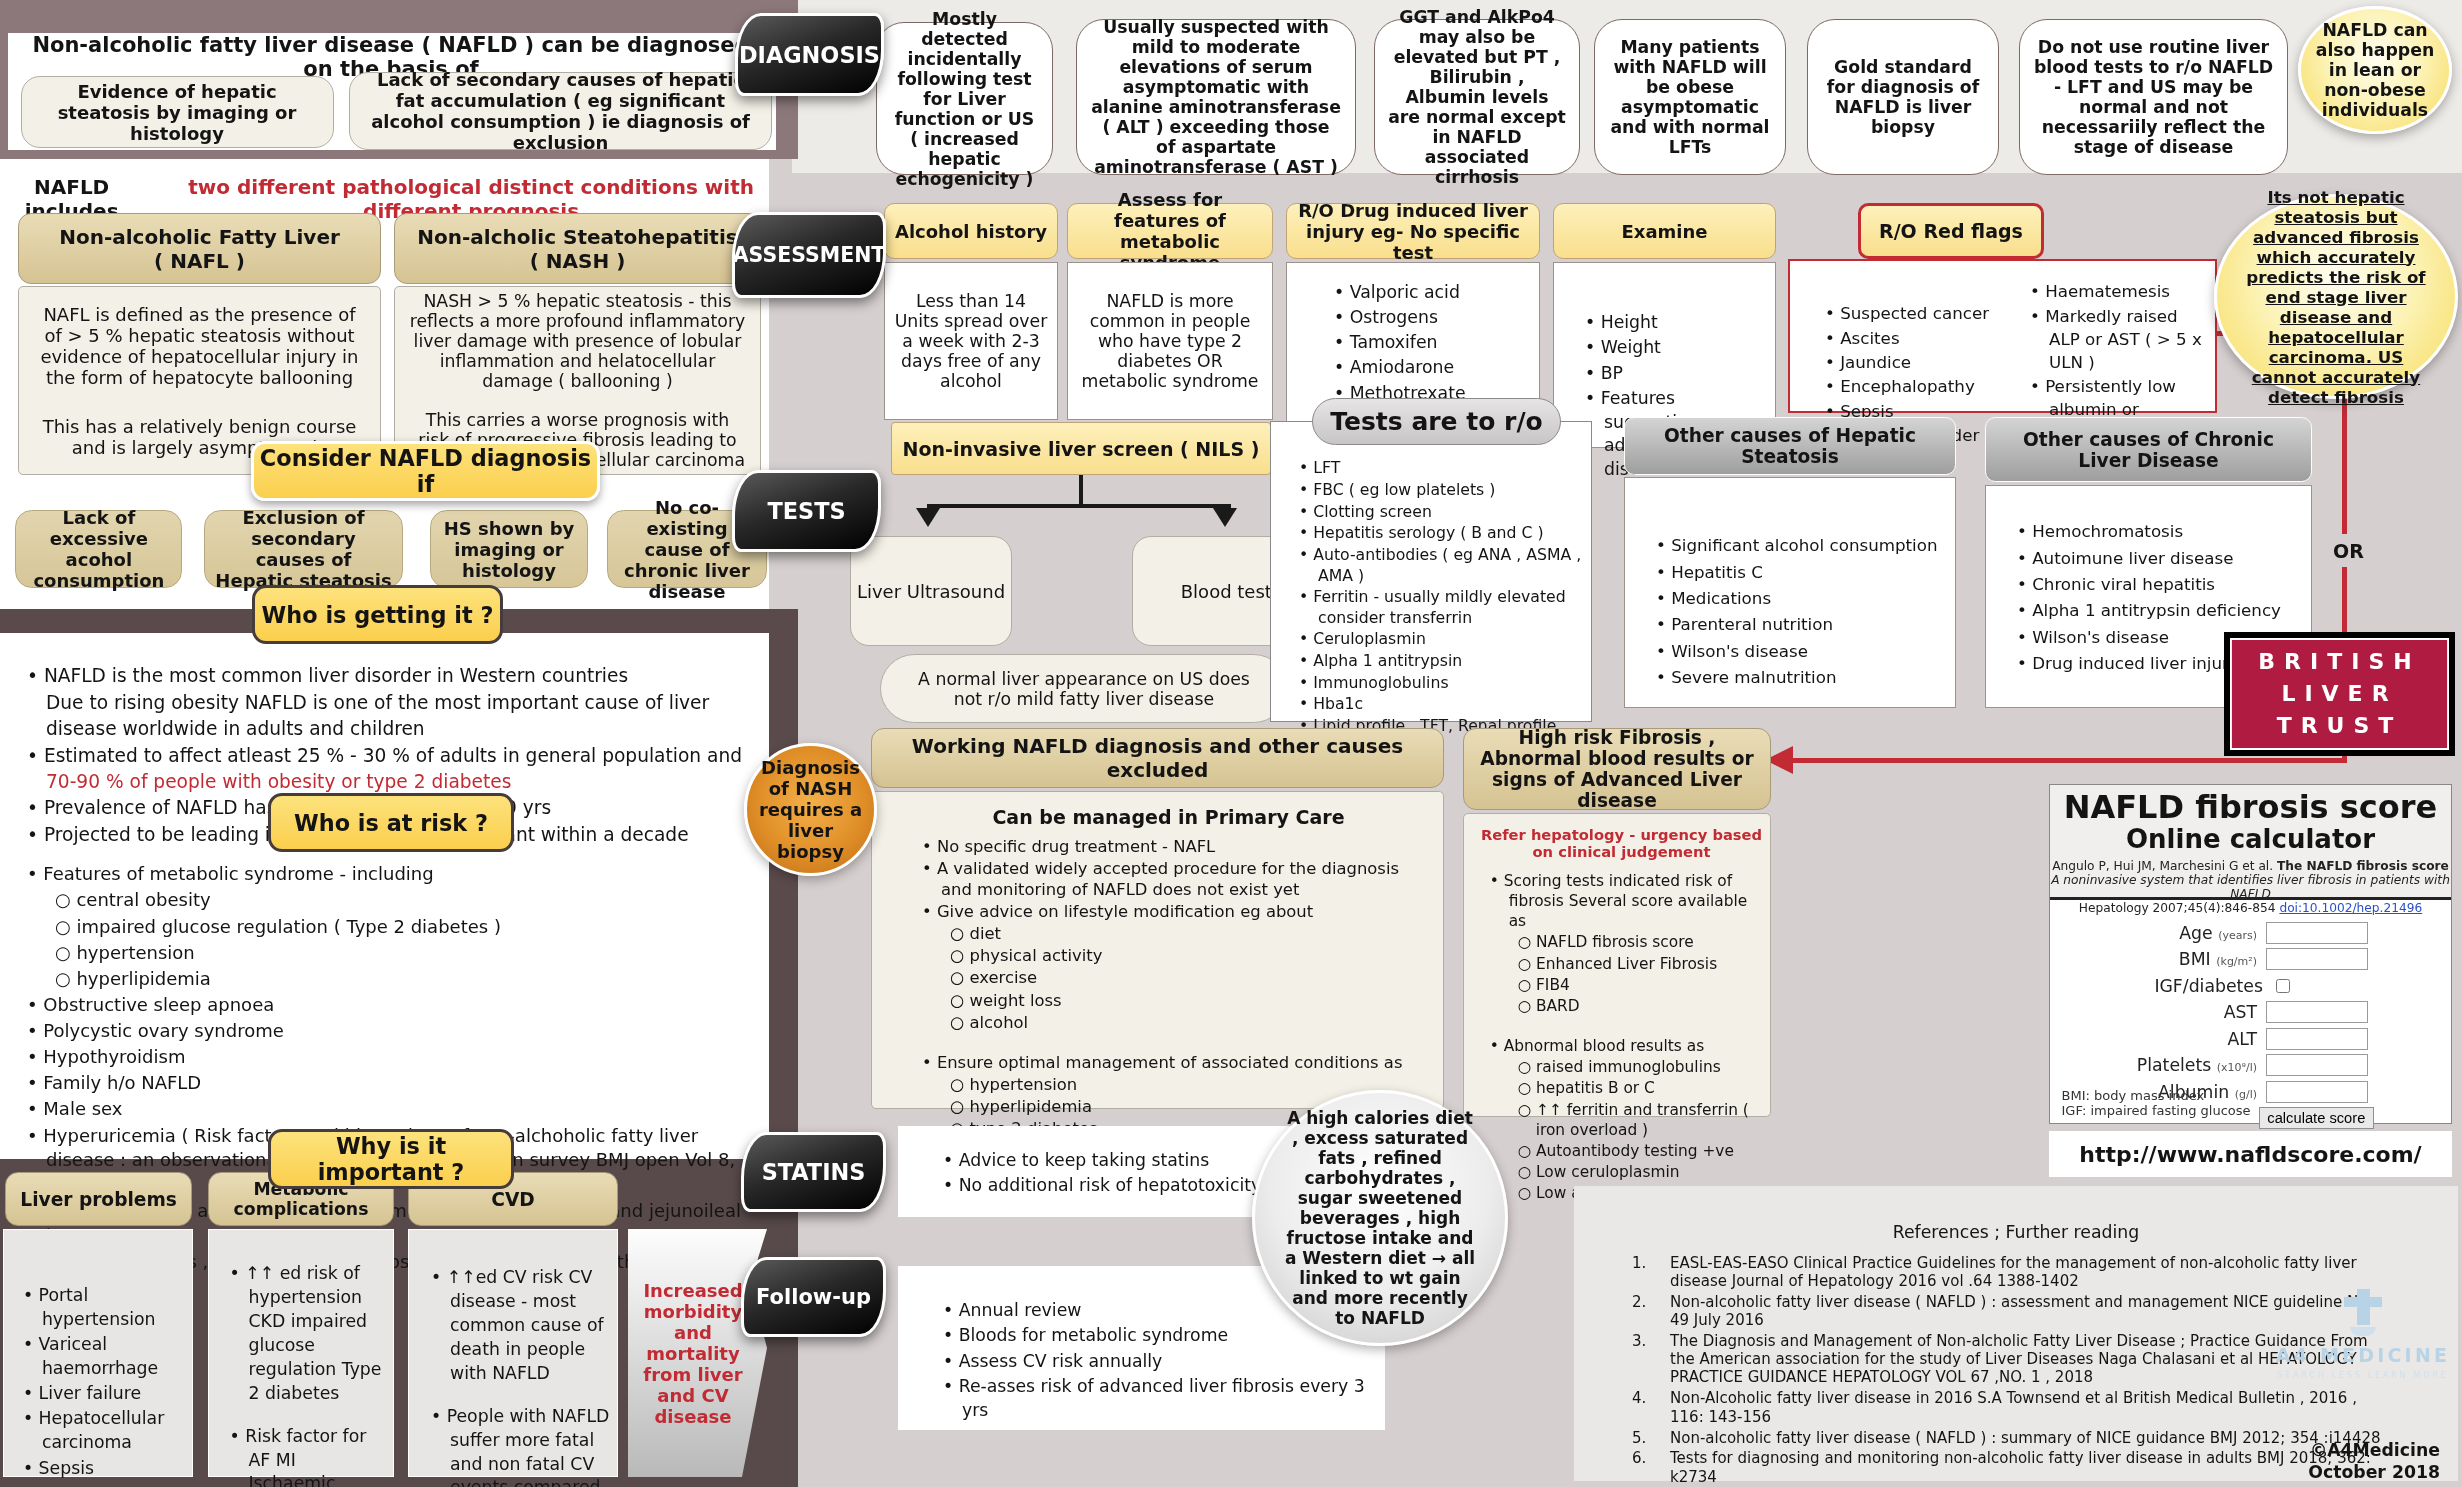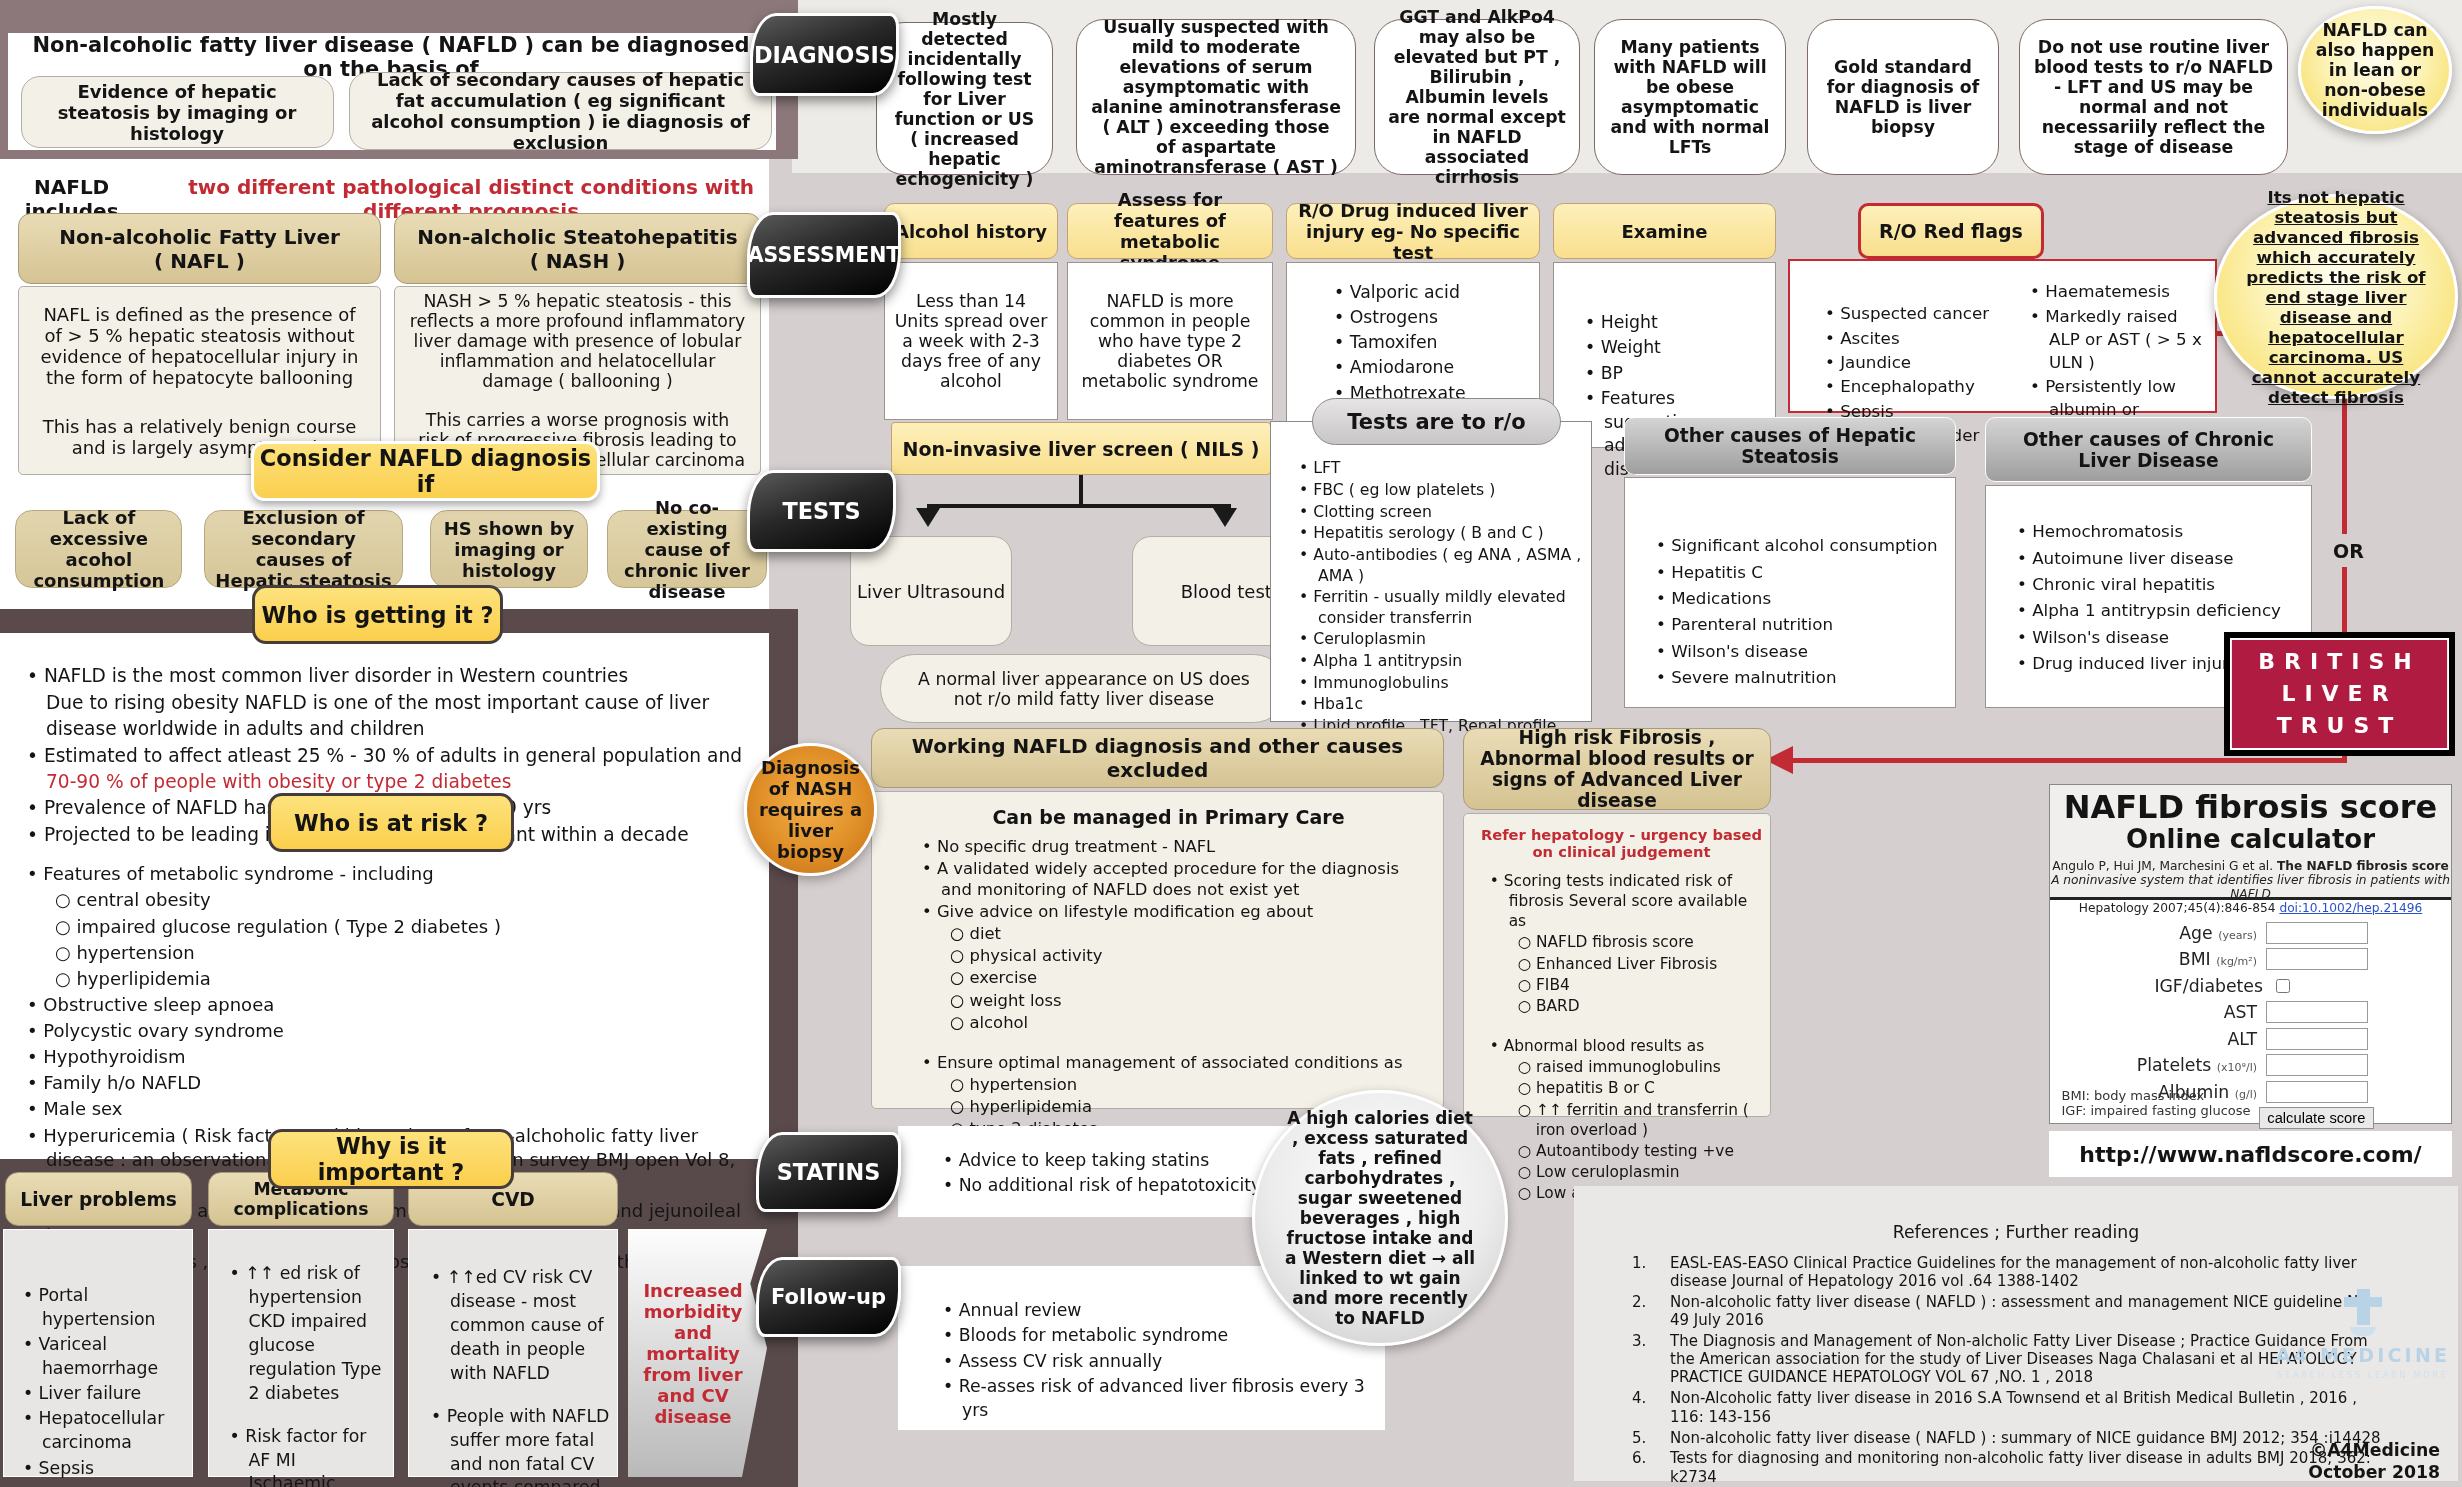--- a/index.html
+++ b/index.html
@@ -17,21 +17,21 @@
   .ivory-sq{background:#f3f0e7;border:1.9px solid #b3aea3;border-radius:5.1px;}
   .tan-h{background:linear-gradient(#e9dcb6,#d5c392);border:1.9px solid #a79b7a;border-radius:13px;font-weight:bold;}
   .tan-box{background:linear-gradient(#e2d5ae,#d6c698);border:1.9px solid #b5a87f;border-radius:16.7px;font-weight:bold;}
   .yellow-h{background:linear-gradient(#fdf0bb,#f9df8d);border:1.3px solid #c0a276;border-radius:10.3px;font-weight:bold;}
   .gold{background:linear-gradient(#fde27c,#fbcf4d);border-radius:14px;font-weight:bold;}
   .grey-h{background:linear-gradient(#d4d4d4,#9e9e9e);border:1.9px solid #fdfdfd;border-radius:10.3px;font-weight:bold;}
   .wbox{background:#fff;border:1.9px solid #7d6a66;border-radius:28px;}
   .sqbox{background:#fff;border:1.3px solid #9a928c;}
   .ribbon{background:linear-gradient(160deg,#5a5a5a 0%,#282828 45%,#000 100%);color:#fff;border:3.2px solid #fff;
           border-radius:26px 9px 26px 9px / 46px 14px 46px 14px;box-shadow:0 5.1px 11.5px rgba(0,0,0,.45);
-          font-weight:bold;font-size:22.4px;margin-left:15px;}
+          font-weight:bold;font-size:22.4px;}
   .redline{background:#c22b33;}
   
   .list{font-size:16.7px;line-height:1.38;}
   .li{padding-left:28px;text-indent:-19px;margin:1.3px 0;}
   .li.sub{padding-left:55px;text-indent:-18px;}
   .li.cont{padding-left:28px;text-indent:0;}
   .li.spacer{height:16.7px;}
   
   .circ{border-radius:50%;border:3.2px solid #fff;box-shadow:0 3.8px 10.3px rgba(0,0,0,.3);}
   .yellow-circ{background:radial-gradient(circle at 50% 40%,#fffdf0 0%,#fcf3b8 45%,#f7da57 100%);}
@@ -296,21 +296,21 @@
     <div class="li">• Hepatitis serology ( B and C )</div>
     <div class="li">• Auto-antibodies ( eg ANA , ASMA , AMA )</div>
     <div class="li">• Ferritin - usually mildly elevated consider transferrin</div>
     <div class="li">• Ceruloplasmin</div>
     <div class="li">• Alpha 1 antitrypsin</div>
     <div class="li">• Immunoglobulins</div>
     <div class="li">• Hba1c</div>
     <div class="li">• Lipid profile , TFT, Renal profile</div>
     <div class="li">• Coeliac screen</div>
   </div>
-<div class="abs ctr bold" style="left:1312px;top:398px;width:249px;height:47px;background:linear-gradient(#e6e4e4,#c7c5c5);border:1.9px solid #8a8a8a;border-radius:24px;font-size:21px;z-index:2;">
+<div class="abs ctr bold" style="left:1312px;top:398px;width:249px;height:47px;background:linear-gradient(#e6e4e4,#c7c5c5);border:1.9px solid #8a8a8a;border-radius:24px;font-size:25px;z-index:2;">
   <span>Tests are to  r/o</span>
   </div>
 
 <div class="abs grey-h ctr" style="left:1624px;top:417px;width:332px;height:58px;font-size:18.6px;z-index:2;">
   <span>Other causes of Hepatic Steatosis</span>
   </div>
 <div class="abs sqbox list" style="left:1624px;top:477px;width:332px;height:231px;font-size:16.7px;line-height:1.5;padding:54px 5.1px 0 22px;">
     <div class="li">• Significant alcohol consumption</div>
     <div class="li">• Hepatitis C</div>
     <div class="li">• Medications</div>

